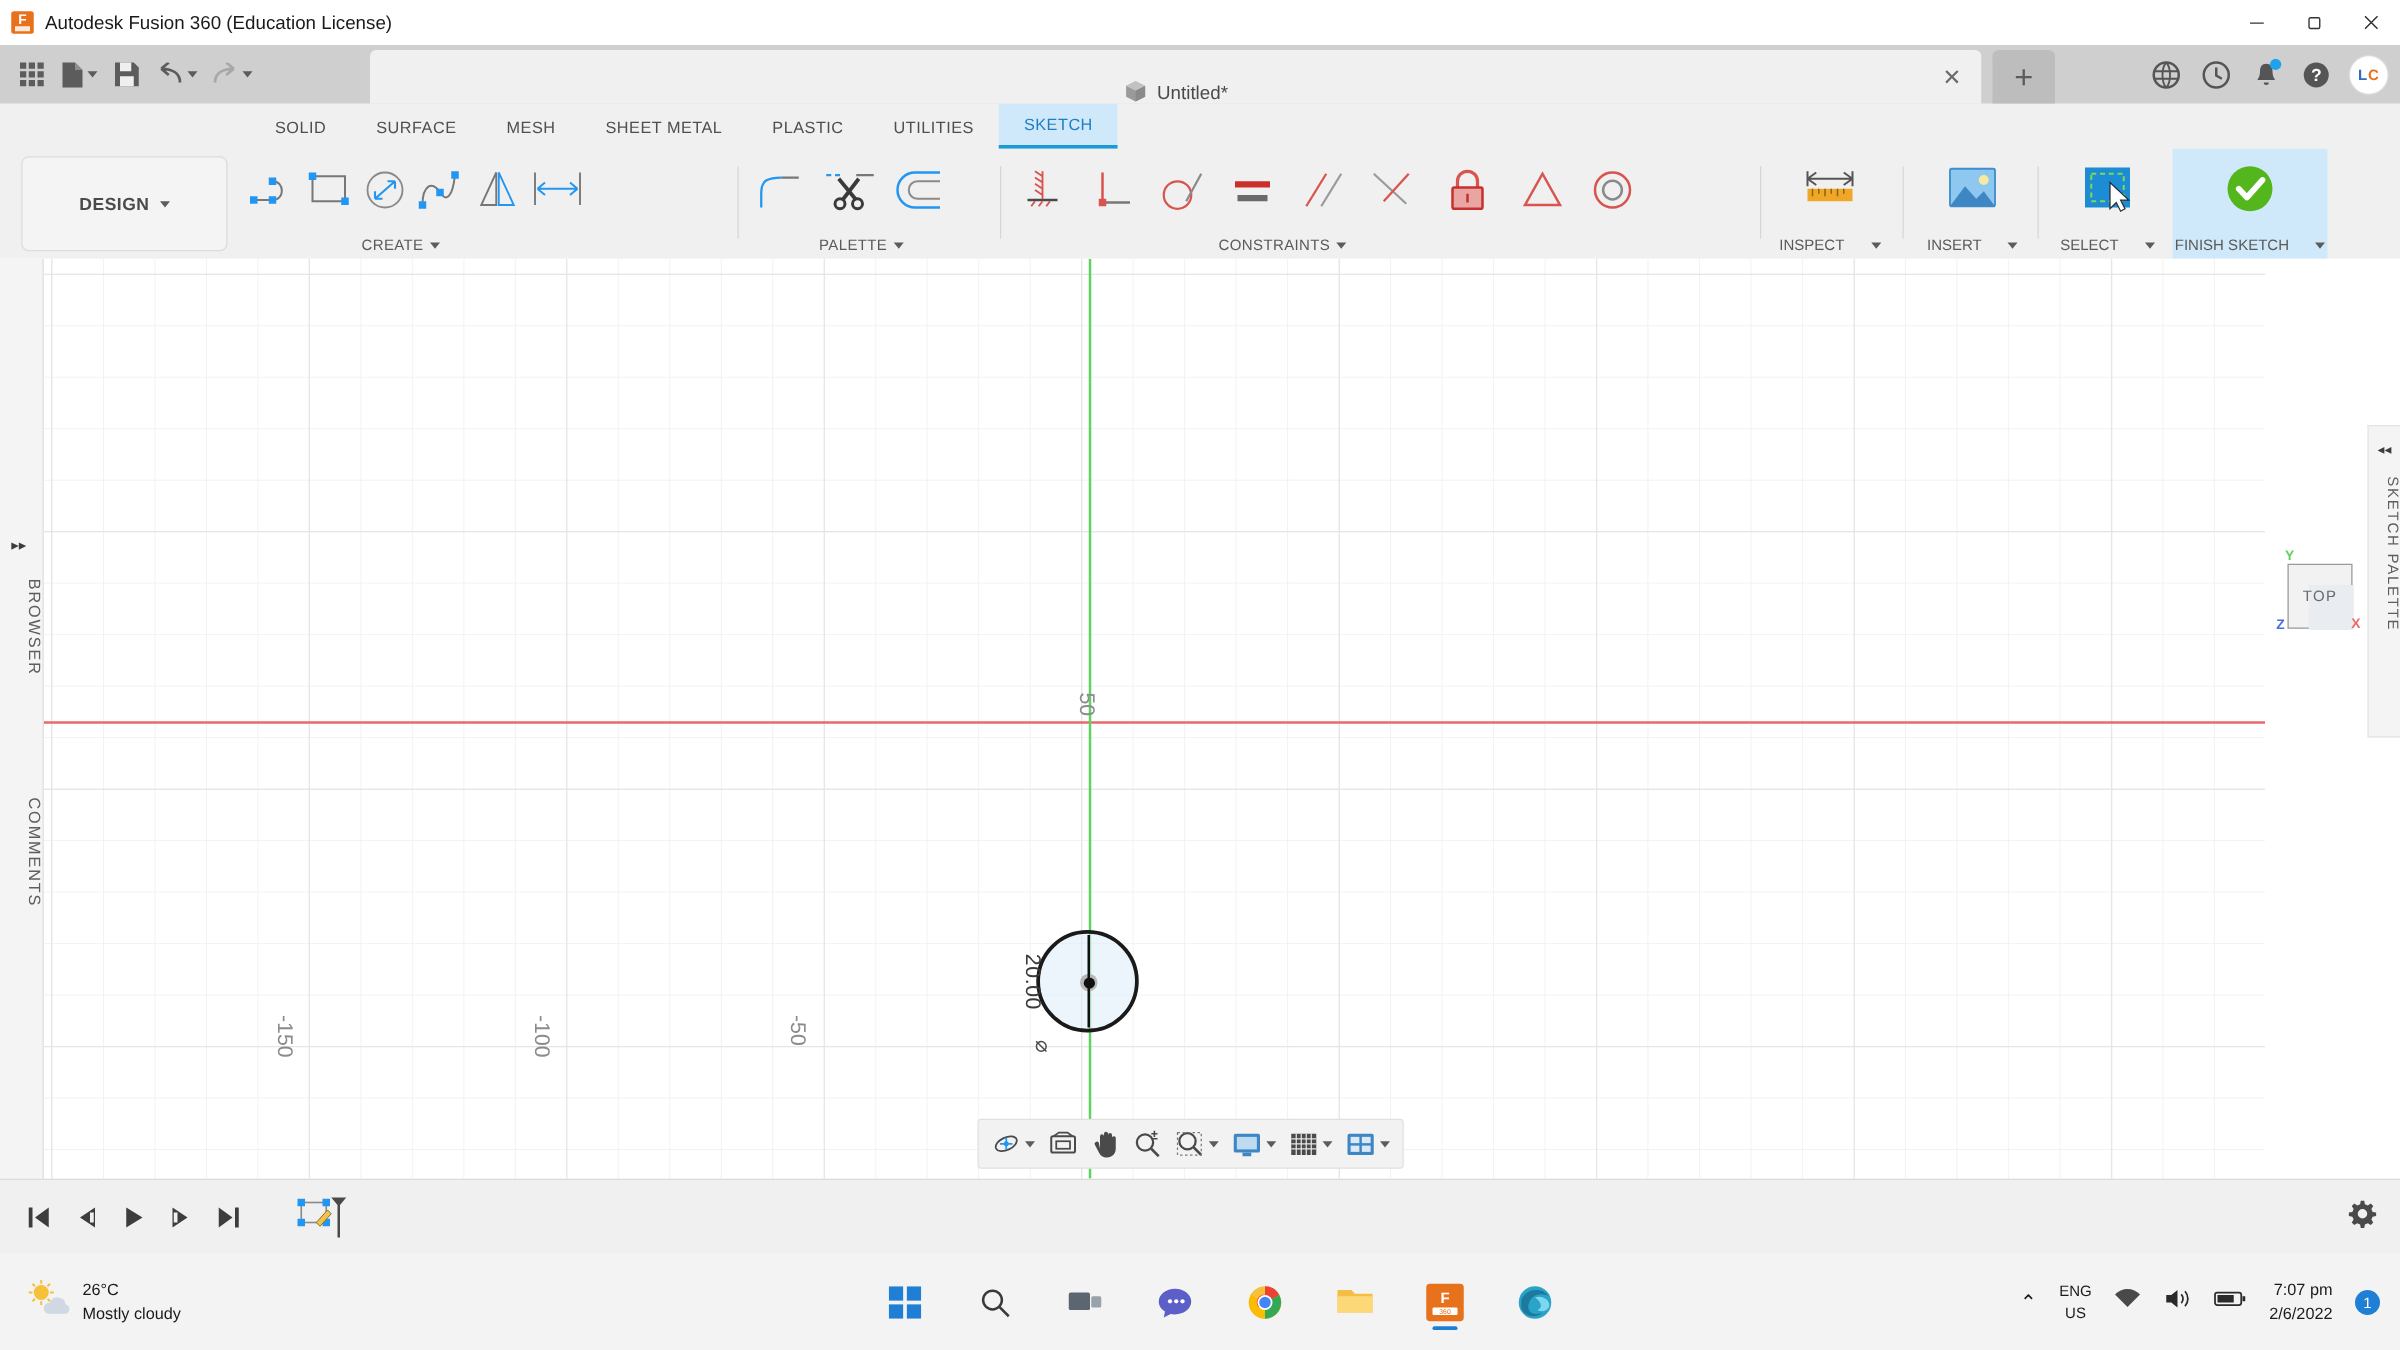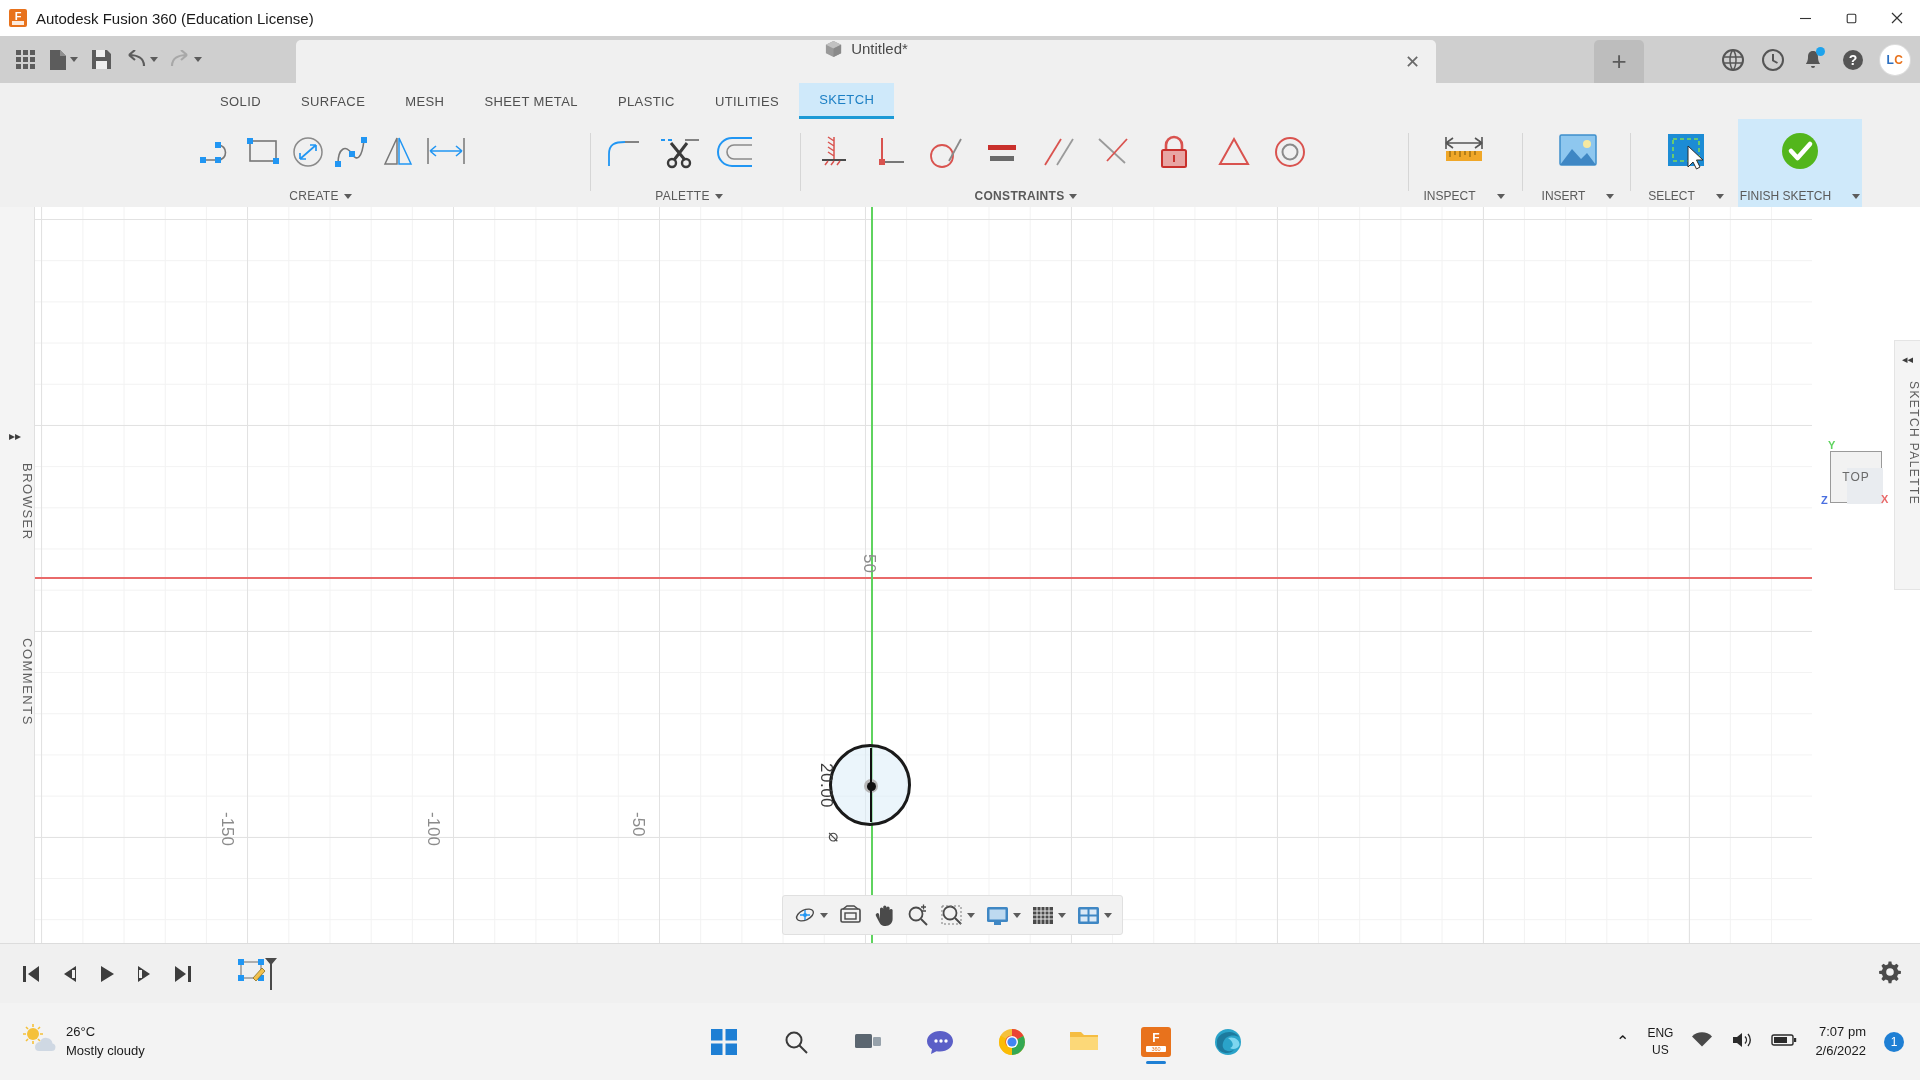--- a/index.html
+++ b/index.html
@@ -38,23 +38,23 @@
   .qat-btn {
     height: 38px; min-width: 34px; display: flex; align-items: center; justify-content: center;
     color: #5c5c5c; padding: 0 4px; gap: 2px;
   }
   .qat-btn svg { display:block; }
   .caret { width:0;height:0;border-left:4px solid transparent;border-right:4px solid transparent;border-top:5px solid #5c5c5c; }
   .dot-grid { display:grid; grid-template-columns:repeat(3,5px); grid-template-rows:repeat(3,5px); gap:2px; }
   .dot-grid i { background:#5c5c5c; display:block; width:5px; height:5px;}
 
   .doc-tab {
-    position: absolute; top: 4px; left: 296px; width: 1140px; height: 43px;
+    position: absolute; top: 4px; left: 296px; width: 1289px; height: 43px;
     background: #f0f0f0; border-top-left-radius: 5px; border-top-right-radius: 5px;
-    display: flex; align-items: flex-start; justify-content: center; gap: 8px;
+    display: flex; align-items: flex-end; justify-content: center; gap: 8px;
   }
   .doc-tab .cube { width:19px; height:19px; }
   .doc-tab .name { font-size: 15px; color: #4a4a4a; }
   .tab-close {
     position: absolute; right: 16px; top: 50%; transform: translateY(-50%);
     font-size: 18px; color: #6a6a6a; line-height: 1;
   }
   .newtab {
     position: absolute; top: 4px; left: 1594px; width: 50px; height: 43px;
     background: #bdbdbd; border-top-left-radius: 5px; border-top-right-radius: 5px;
@@ -348,20 +348,24 @@
     <div class="ribtab">SURFACE</div>
     <div class="ribtab">MESH</div>
     <div class="ribtab">SHEET METAL</div>
     <div class="ribtab">PLASTIC</div>
     <div class="ribtab">UTILITIES</div>
     <div class="ribtab active">SKETCH</div>
   </div>
 
   <div class="ribbon">
 
+    <div class="design-btn">
+      <span>DESIGN</span>
+      <span class="caret"></span>
+    </div>
 
     <div class="panel" style="left:198px; width:245px;">
       <div class="panel-row">
         <div class="tool">
           <svg width="44" height="34" viewBox="0 0 44 34">
             <path d="M5 25 H20 C30 25 30 10 20 10" stroke="#777" stroke-width="1.6" fill="none"></path>
             <rect x="2" y="22" width="6" height="6" fill="#2196f3"></rect>
               <rect x="17" y="22" width="6" height="6" fill="#2196f3"></rect>
               <rect x="17" y="7" width="6" height="6" fill="#2196f3"></rect>
           </svg>
@@ -431,21 +435,21 @@
           </svg>
         </div>
       </div>
       <div class="panel-label">
         <span>PALETTE</span>
         <span class="caret"></span>
       </div>
     </div>
     <div class="vdiv" style="left:800px;"></div>
 
-    <div class="panel" style="left:806px; width:600px;font-weight:bold;">
+    <div class="panel" style="left:806px; width:600px;">
       <div class="panel-row">
         <div class="tool">
           <svg width="44" height="38" viewBox="0 0 44 38">
             <path d="M22 4 V26 M22 8 L16 4 M22 13 L16 9 M22 18 L16 14 M22 23 L16 19" stroke="#d9534f" stroke-width="1.5" fill="none"></path>
             <path d="M10 27 H34" stroke="#4a4a4a" stroke-width="2"></path>
             <path d="M13 32 L16 28 M19 32 L22 28 M25 32 L28 28" stroke="#d9534f" stroke-width="1.5"></path>
           </svg>
         </div>
         <div class="tool">
           <svg width="44" height="38" viewBox="0 0 44 38">

